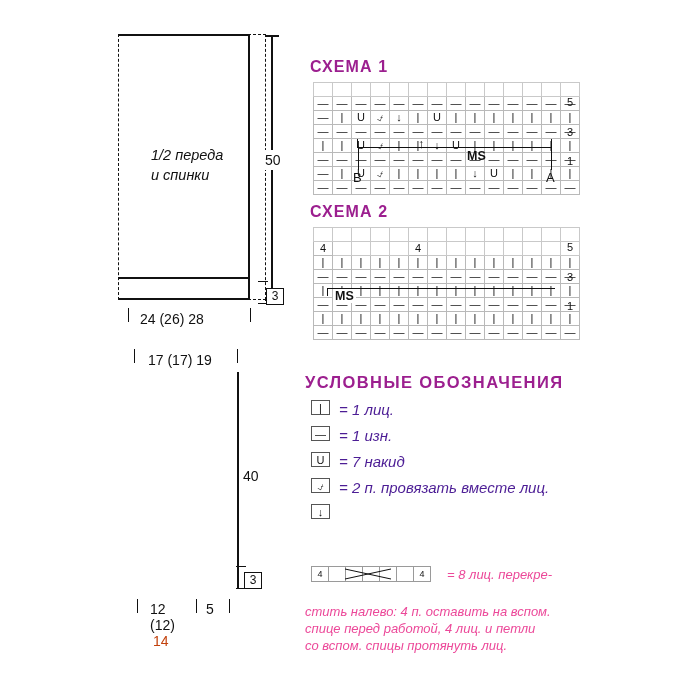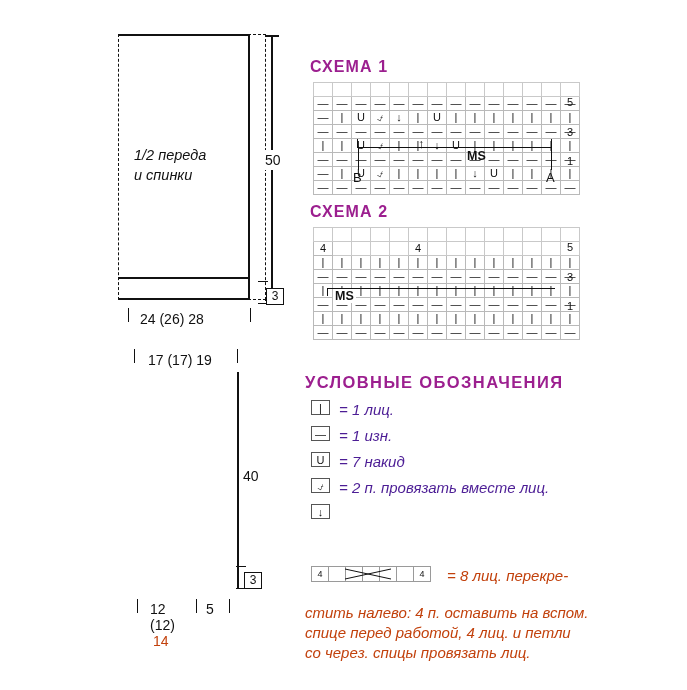--- a/index.html
+++ b/index.html
@@ -14,21 +14,21 @@
     font-family: "Liberation Sans", sans-serif;
     overflow: hidden;
   }
   .root {
     position: absolute;
     left: 0; top: 0;
     width: 687px; height: 690px;
   }
   
   .abs { position: absolute; }
-  .it  { font-style: italic; }
+  .it  { font-style: italic; margin-left: 17px; }
 
   
   #body-schematic {
     position: absolute;
     left: 118px; top: 34px;
     width: 150px; height: 268px;
   }
   #body-dashed {
     position: absolute;
     left: 0; top: 0;
@@ -281,23 +281,23 @@
   .cable-sym td {
     width: 16px; height: 14px;
     border: 1px solid #9a9a9a;
     font-size: 9px;
     text-align: center;
     line-height: 12px;
     padding: 0;
     color: #111;
   }
   .cable-text {
-    font-size: 15px;
+    font-size: 13px;
     font-style: italic;
-    color: #c2410c;
+    color: #ec4899;
     line-height: 1.32;
   }
   #cable-desc2 {
     position: absolute;
     left: 305px; top: 603px;
     width: 360px;
   }
 </style>
 </head>
 <body>
@@ -679,16 +679,16 @@
         <line x1="34" y1="3" x2="80" y2="13" stroke="#111" stroke-width="1"></line>
         <line x1="34" y1="13" x2="80" y2="3" stroke="#111" stroke-width="1"></line>
       </svg>
     </div>
     <div class="cable-text" style="margin-left:8px;">= 8 лиц. перекре-</div>
   </div>
 
   <div id="cable-desc2">
     <div class="cable-text">стить налево: 4 п. оставить на вспом.</div>
     <div class="cable-text">спице  перед работой, 4 лиц. и петли</div>
-    <div class="cable-text">со через. спицы провязать лиц.</div>
+    <div class="cable-text">со вспом. спицы протянуть лиц.</div>
   </div>
 
 </div>
 
 </body></html>

